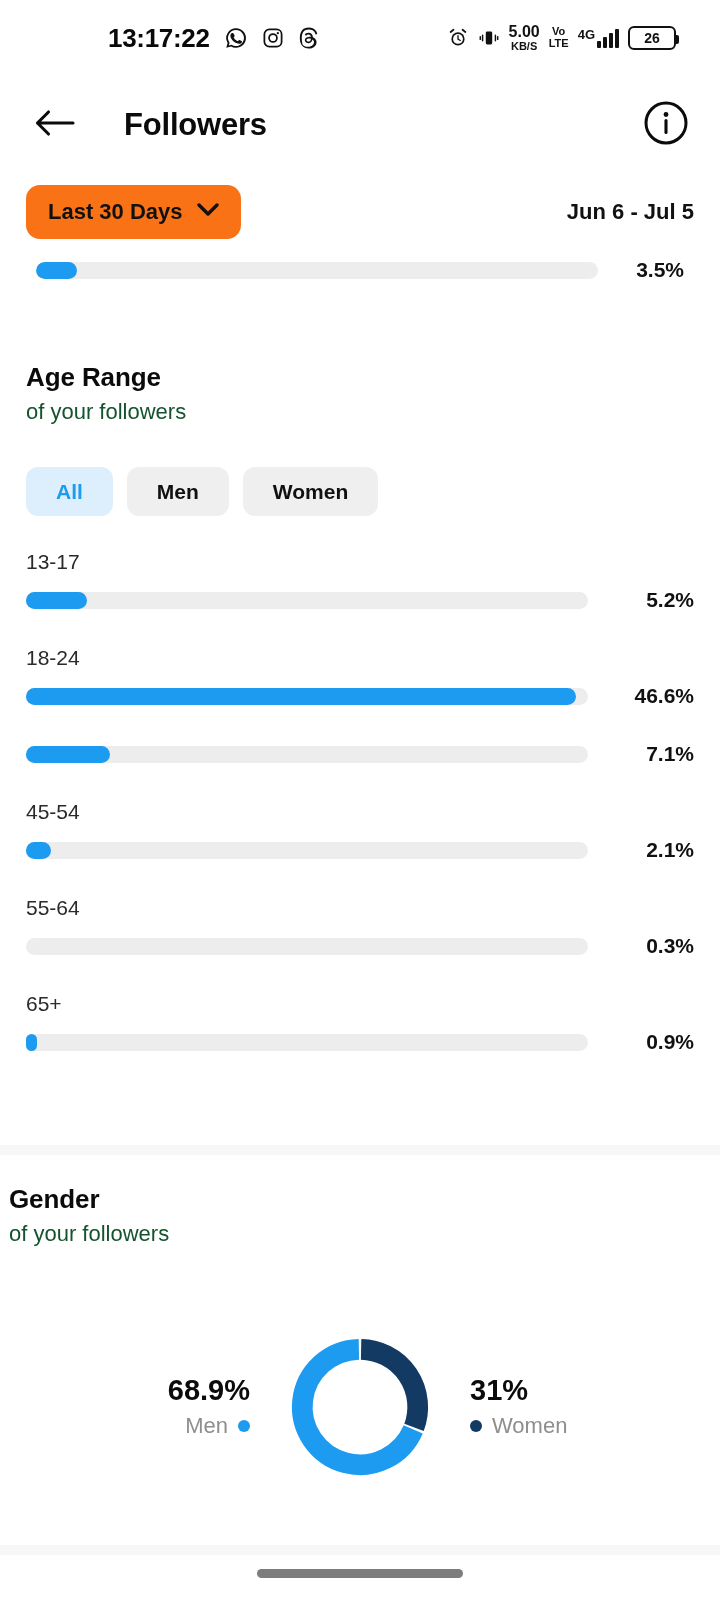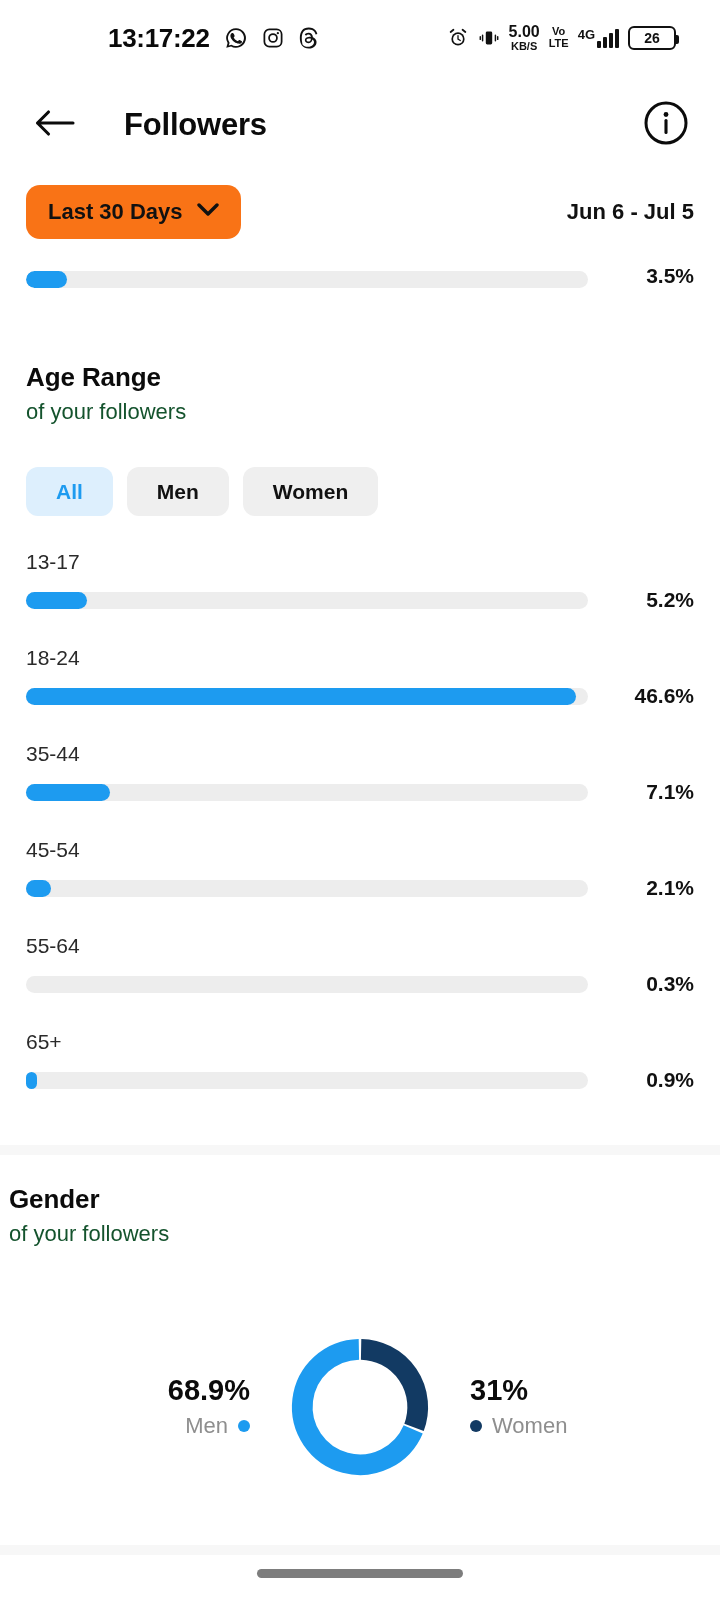--- a/index.html
+++ b/index.html
@@ -135,23 +135,23 @@
     font-weight: 700;
     color: #111;
   }
 
   
   .clipped-row {
     position: absolute;
     top: 252px; left: 0;
     width: 720px;
     height: 36px;
-    padding: 0 26px;
-    display: flex;
-    align-items: flex-end;
+    padding: 0 36px;
+    display: flex;
+    align-items: center;
   }
   .clipped-row .track {
     position: relative;
     flex: 0 0 562px;
     height: 17px;
     background: #ededed;
     border-radius: 9px;
     overflow: hidden;
   }
   .clipped-row .fill {
@@ -415,21 +415,20 @@
         <div class="bar-item">
           <div class="bar-label">18-24</div>
           <div class="bar-line">
             <div class="bar-track">
               <div class="bar-fill" style="width: 549.973px;"></div>
             </div>
             <div class="bar-pct">46.6%</div>
           </div>
         </div>
         <div class="bar-item">
-          <div class="bar-label">35-44</div>
           <div class="bar-line">
             <div class="bar-track">
               <div class="bar-fill" style="width: 83.7942px;"></div>
             </div>
             <div class="bar-pct">7.1%</div>
           </div>
         </div>
         <div class="bar-item">
           <div class="bar-label">45-54</div>
           <div class="bar-line">

